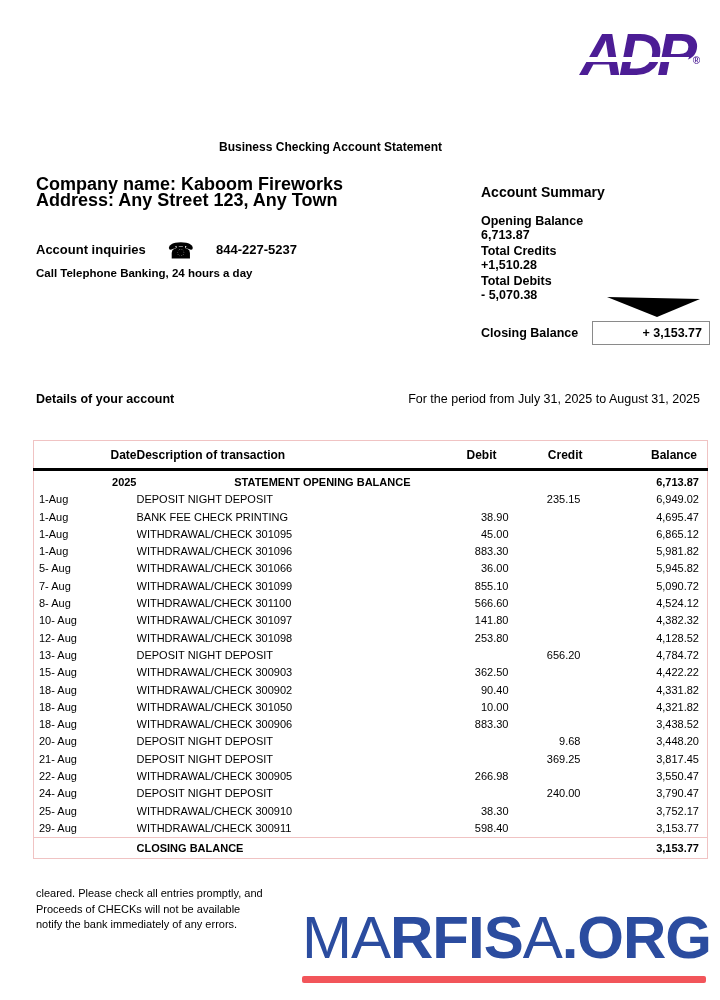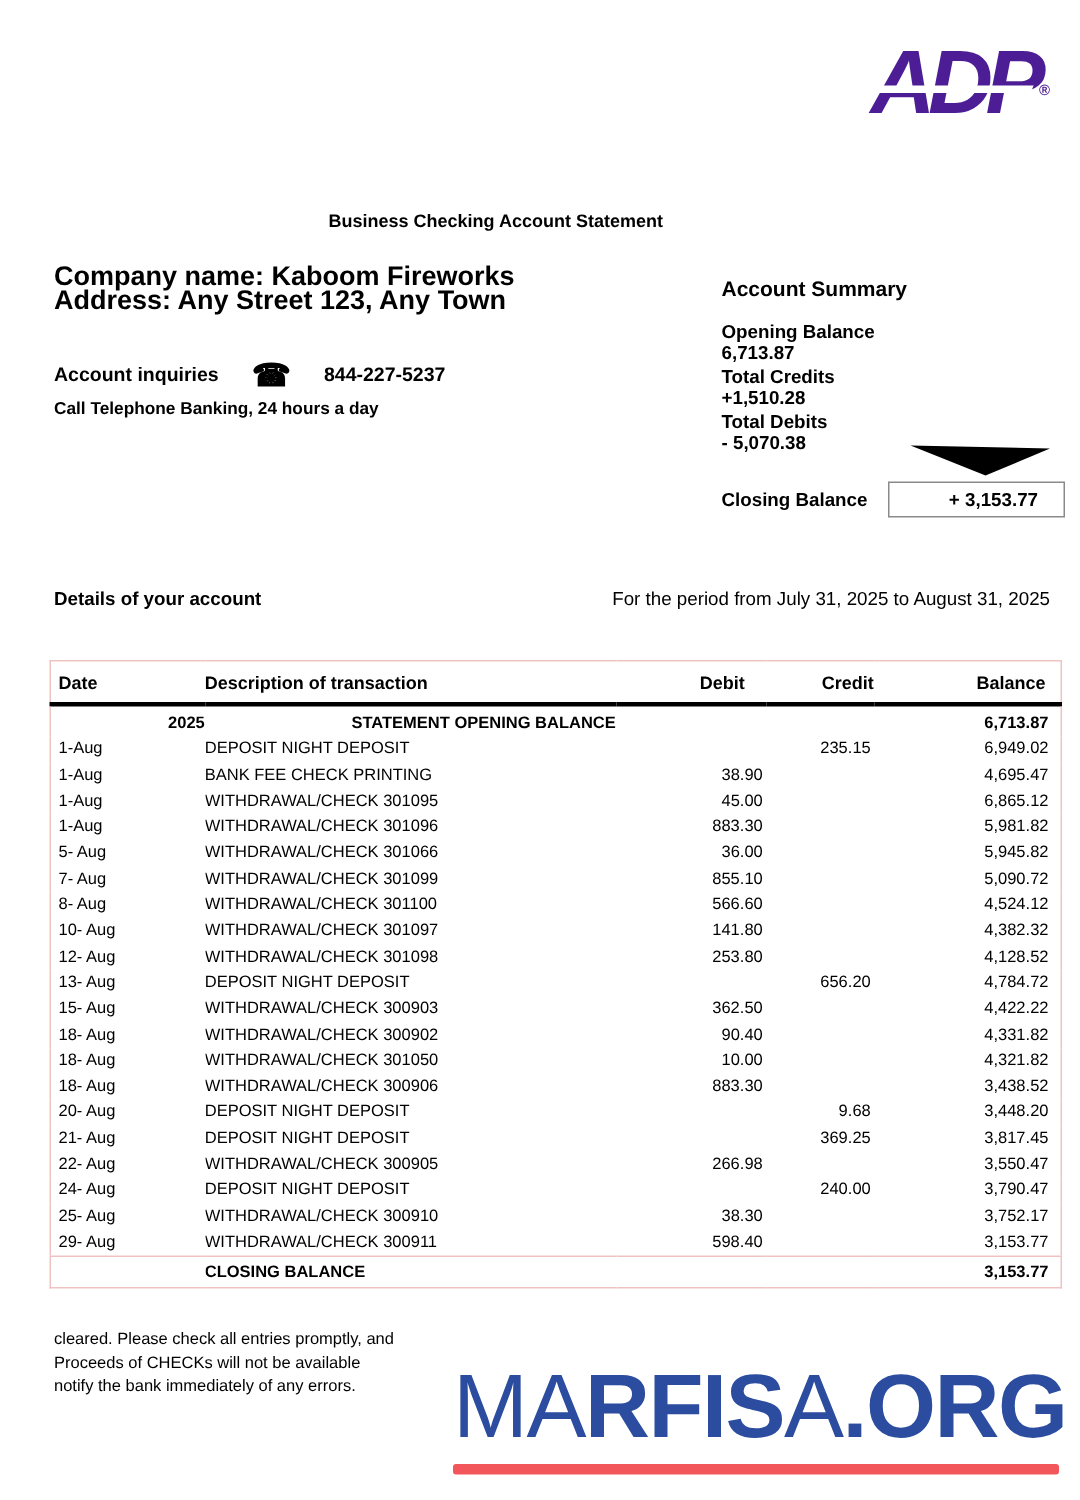--- a/index.html
+++ b/index.html
@@ -38,21 +38,21 @@
   .srow { display:flex; justify-content:space-between; font-size:12.5px; font-weight:bold; height:16px; margin-bottom:14px;flex-direction:column; }
   .arrow-wrap { position:absolute; left:607px; top:296px; width:94px; height:22px; }
   .closing-row {
     position:absolute; left:481px; top:321px; width:229px;
     display:flex; justify-content:space-between; align-items:center;
   }
   .closing-label { font-size:12.5px; font-weight:bold; }
   .closing-box {
     width:118px; height:24px; border:1px solid #8a8a8a;
     display:flex; align-items:center; justify-content:flex-end;
-    padding-right:17px; font-size:12.5px; font-weight:bold; background:#fff;
+    padding-right:7px; font-size:12.5px; font-weight:bold; background:#fff;
   }
 
   
   .details-bar {
     position:absolute; left:36px; top:392px; width:664px;
     display:flex; justify-content:space-between; align-items:baseline;
   }
   .details-heading { font-size:12.5px; font-weight:bold; }
   .period-text { font-size:12.5px; }
 
@@ -64,21 +64,21 @@
   }
   .tx-table col.c-date   { width:103px; }
   .tx-table col.c-desc   { width:274px; }
   .tx-table col.c-debit  { width:100px; }
   .tx-table col.c-credit { width:72px;  }
   .tx-table col.c-bal    { width:125px; }
   .tx-table th {
     font-size:12px; font-weight:bold; height:29px;
     border-bottom:3px solid #000; text-align:right; vertical-align:middle;
   }
-  .tx-table th.h-date { text-align:left; padding-left:5px;margin-top:36px; }
+  .tx-table th.h-date { text-align:right; padding-left:5px;margin-top:36px; }
   .tx-table th.h-desc { text-align:left;margin-left:25px; }
   .tx-table th.h-debit { padding-right:14px; }
   .tx-table th.h-credit { padding-right:0; }
   .tx-table th.h-bal { padding-right:10px; }
   .tx-table td { height:17.3px; line-height:17.3px; vertical-align:middle; white-space:nowrap; overflow:hidden; }
   .tx-table td.t-date { padding-left:5px; }
   .tx-table td.t-debit, .tx-table td.t-credit { text-align:right; padding-right:2px; }
   .tx-table td.t-bal { text-align:right; padding-right:8px; }
   .tx-table tr.opening td { font-weight:bold; padding-top:3px; height:19px;text-align:right; }
   .tx-table tr.closing td { font-weight:bold; border-top:1px solid #f0c3c3; height:21px; }

